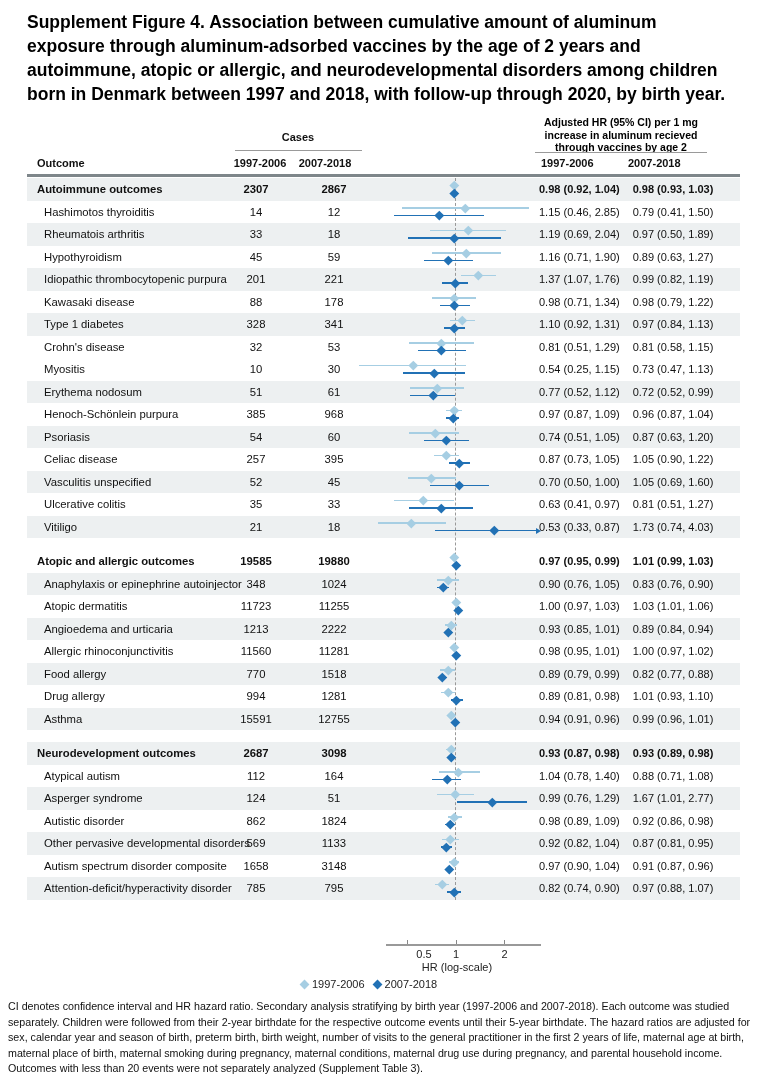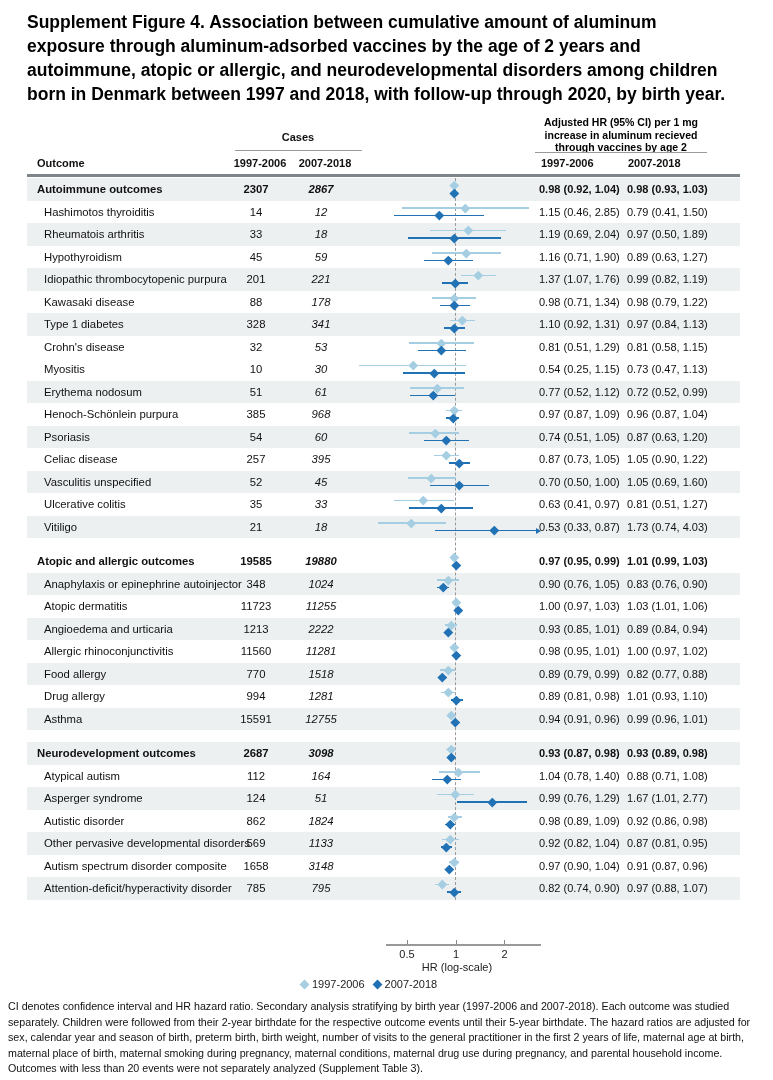--- a/index.html
+++ b/index.html
@@ -23,24 +23,24 @@
   #table { position:absolute; top:178px; left:0; width:773px; }
   .refline { position:absolute; top:0; bottom:0; left:455px; width:0; border-left:1px dashed #999; z-index:1; }
   .row { position:relative; margin-left:27px; width:713px; height:22.5px; font-size:11.3px; }
   .row.shaded { background:#edf0f1; }
   .row.gap { margin-top:12px; }
   .row.bold { font-weight:bold; }
   .lbl { position:absolute; left:17px; top:0; line-height:22.5px; white-space:nowrap; }
   .row.bold .lbl { left:10px; }
   .cases { position:absolute; top:0; line-height:22.5px; width:84px; text-align:center; }
   .cases.c1 { left:187px; }
-  .cases.c2 { left:252px;font-style:italic; }
+  .cases.c2 { left:265px; }
   .hrtxt { position:absolute; top:0; line-height:22.5px; width:92px; font-size:11px; white-space:nowrap; }
   .hrtxt.h1 { left:512px; }
-  .hrtxt.h2 { left:600px; }
+  .hrtxt.h2 { left:600px;text-align:center; }
   .ci { position:absolute; height:1.4px; z-index:2; }
   .dm { position:absolute; width:6.6px; height:6.6px; transform:rotate(45deg); z-index:3; }
   .clip-arrow { position:absolute; width:0; height:0; border-top:3px solid transparent; border-bottom:3px solid transparent; z-index:2; }
 
   #axis { position:absolute; top:944px; left:0; width:773px; height:56px; font-size:11px; color:#222; }
   .axis-line { position:absolute; top:0; left:386px; width:155px; height:1.5px; background:#999; }
   .tick { position:absolute; top:-4px; width:1px; height:4px; background:#888; }
   .tick-lab { position:absolute; top:4px; width:30px; text-align:center; }
   .x-label { position:absolute; top:17px; left:382px; width:150px; text-align:center; }
   .legend { position:absolute; top:34px; left:301px; display:flex; align-items:center; white-space:nowrap; }
@@ -424,20 +424,20 @@
 <div id="axis">
   <div class="axis-line"></div>
   <div class="x-label">HR (log-scale)</div>
   <div class="legend">
     <span class="dm-leg" id="leg-dm-1" style="background: rgb(166, 206, 227);"></span>
     <span class="leg-lab">1997-2006</span>
     <span class="dm-leg" id="leg-dm-2" style="background: rgb(33, 113, 181);"></span>
     <span class="leg-lab">2007-2018</span>
   </div>
 <div class="tick" style="left: 407px;"></div>
-    <div class="tick-lab" style="left: 392px;">0.5</div>
+    <div class="tick-lab" style="left: 409px;">0.5</div>
     <div class="tick" style="left: 455.5px;"></div>
     <div class="tick-lab" style="left: 441px;">1</div>
     <div class="tick" style="left: 504px;"></div>
     <div class="tick-lab" style="left: 489.5px;">2</div>
   </div>
 
 <div class="footnote">CI denotes confidence interval and HR hazard ratio. Secondary analysis stratifying by birth year (1997-2006 and 2007-2018). Each outcome was studied separately. Children were followed from their 2-year birthdate for the respective outcome events until their 5-year birthdate. The hazard ratios are adjusted for sex, calendar year and season of birth, preterm birth, birth weight, number of visits to the general practitioner in the first 2 years of life, maternal age at birth, maternal place of birth, maternal smoking during pregnancy, maternal conditions, maternal drug use during pregnancy, and parental household income. Outcomes with less than 20 events were not separately analyzed (Supplement Table 3).</div>
 
 </body></html>

